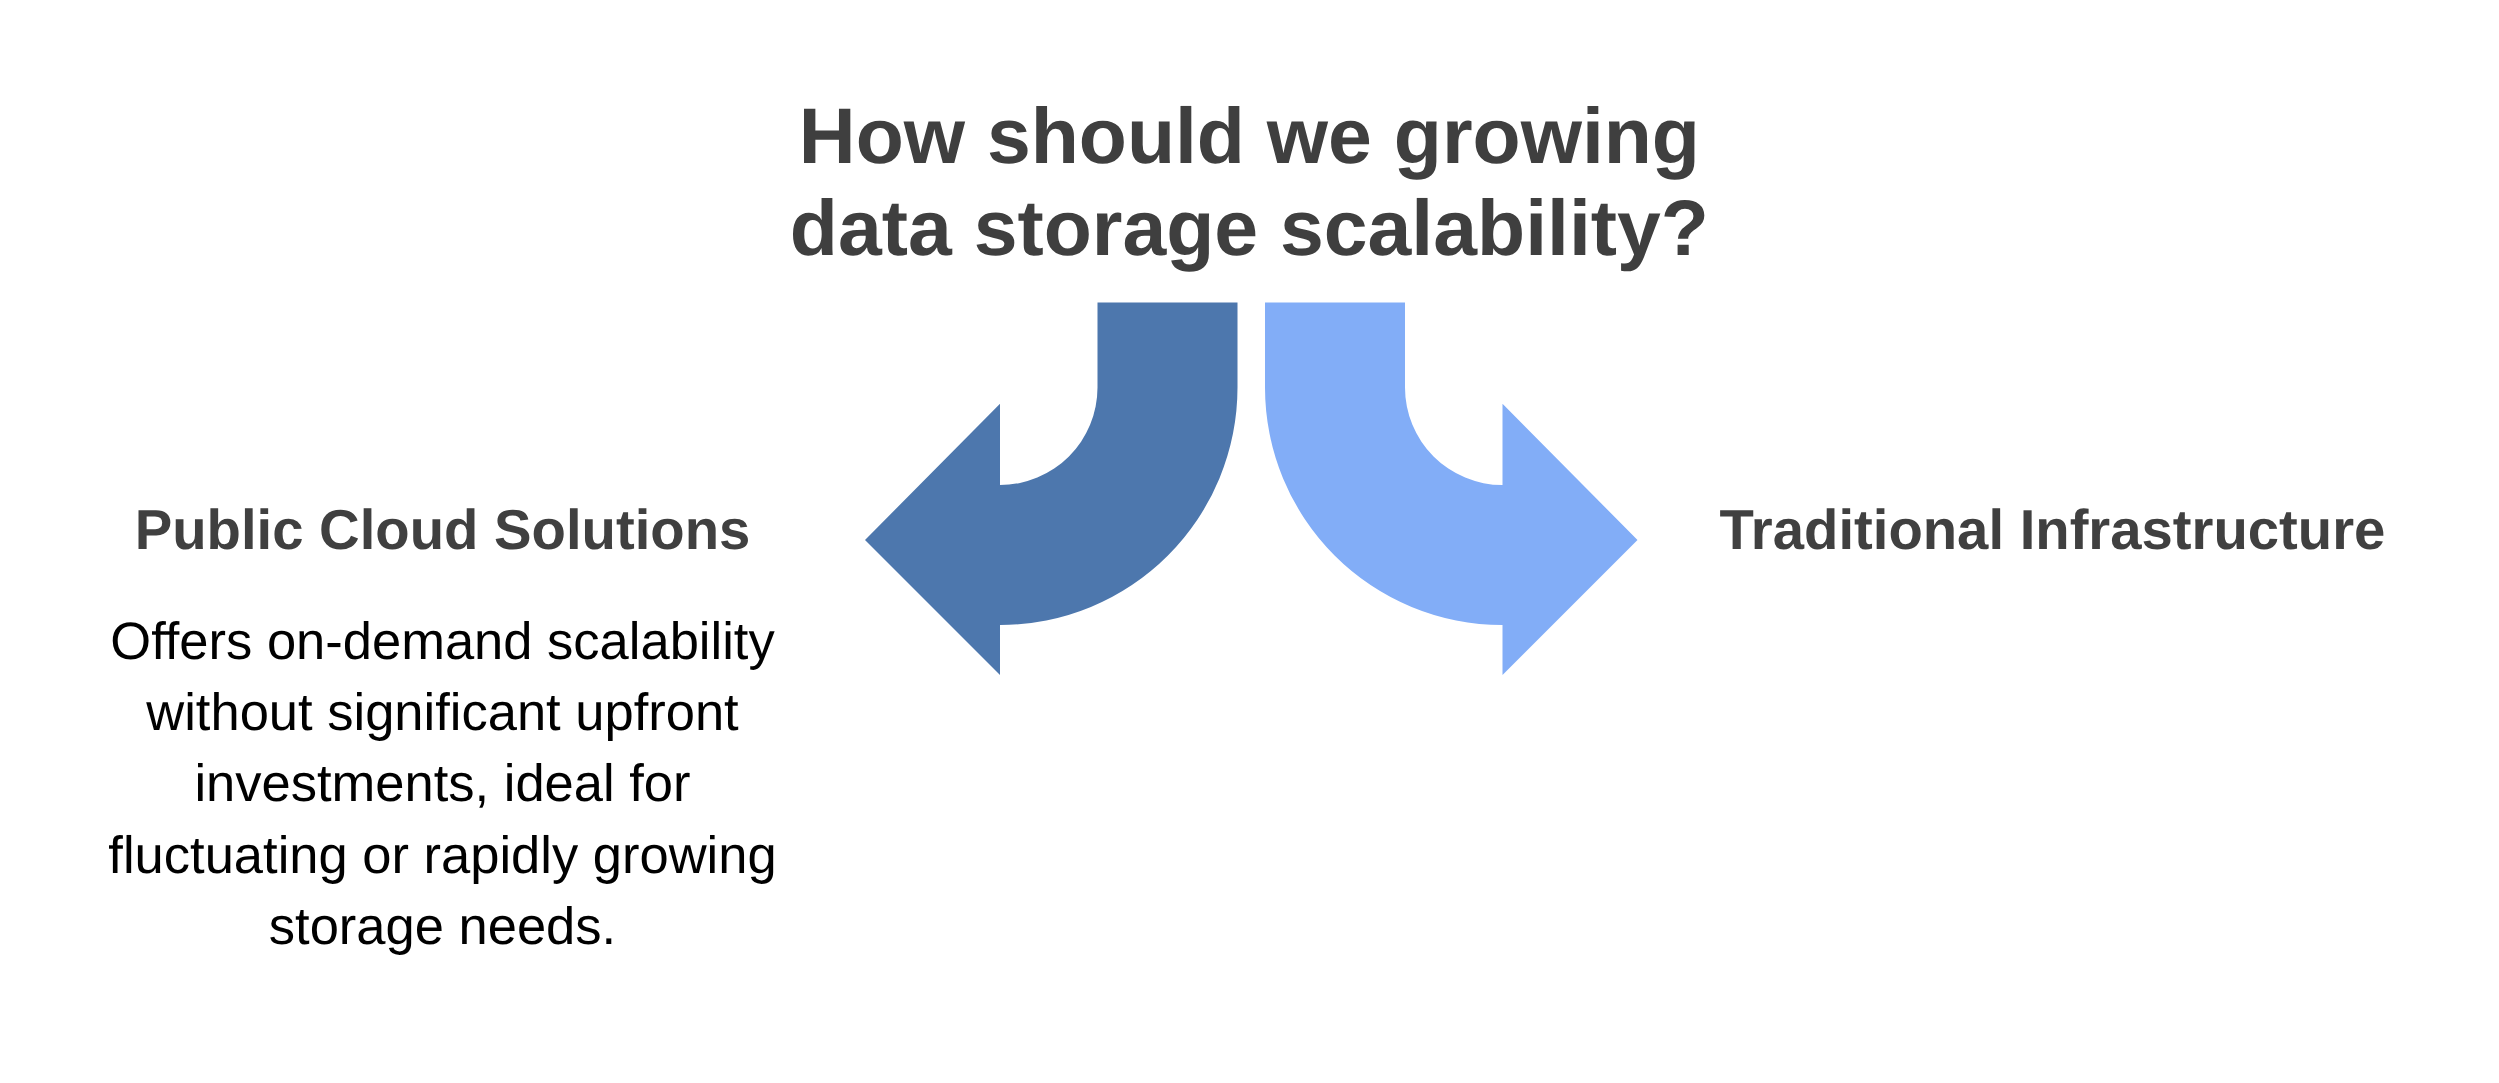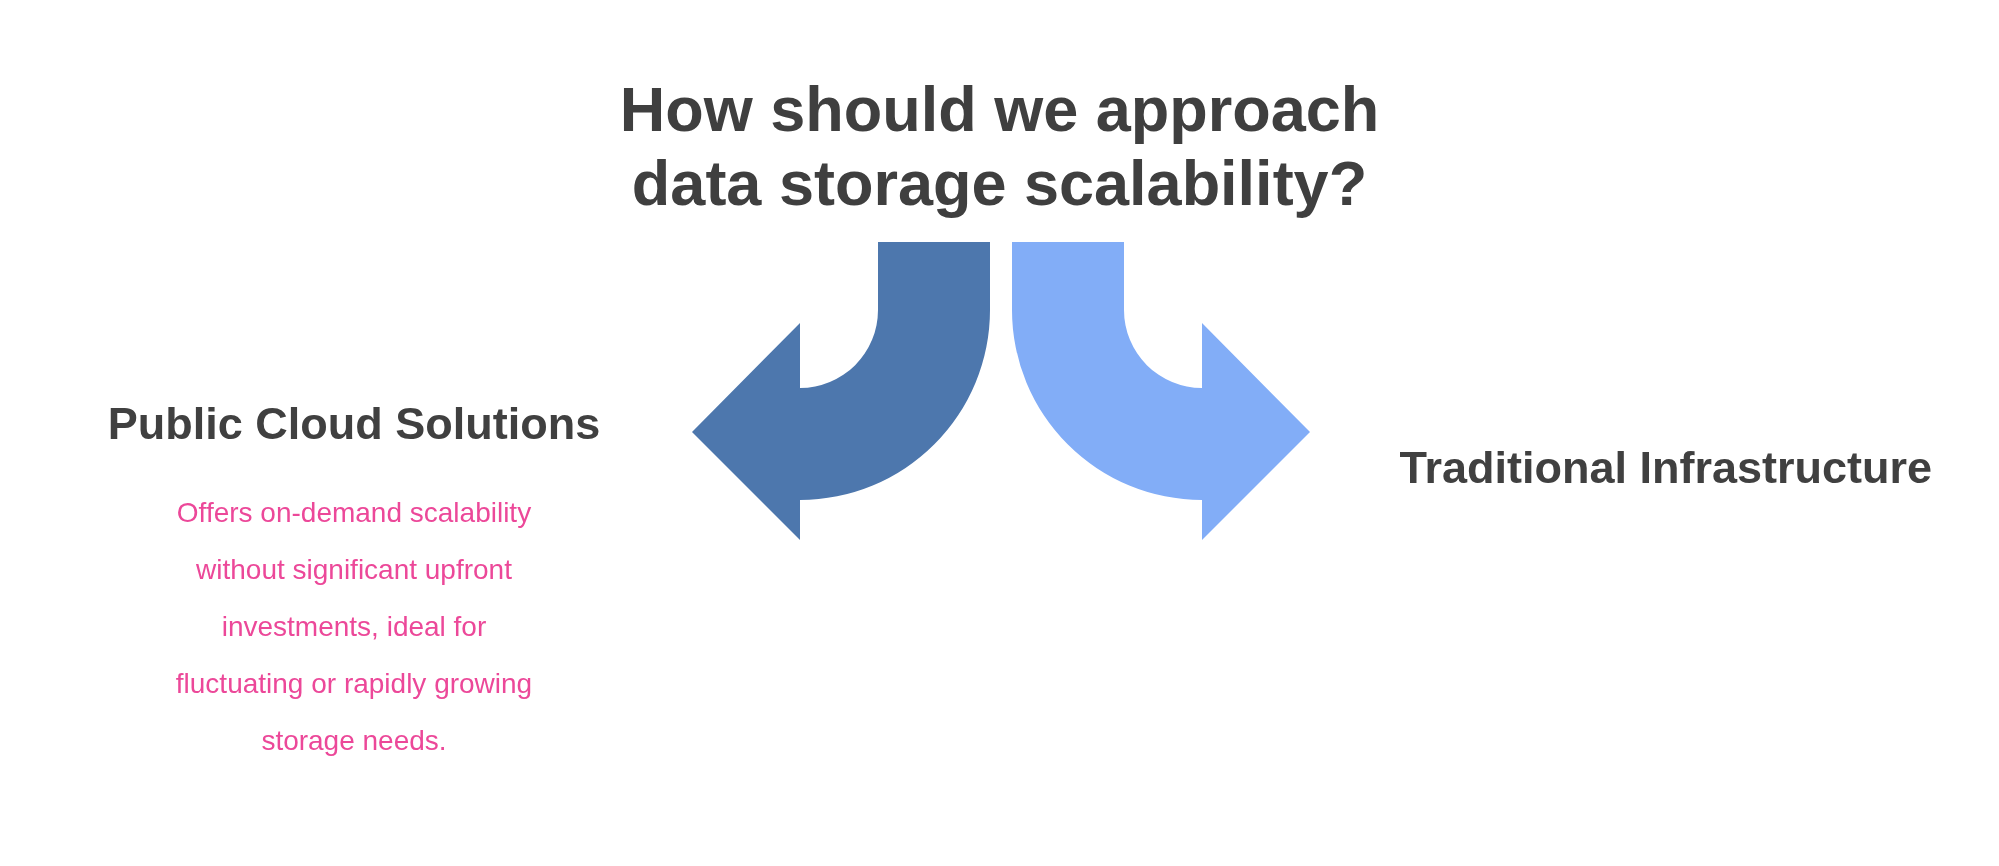--- a/index.html
+++ b/index.html
@@ -37,45 +37,44 @@
     top: 399px;
   }
   .branch-left {
     left: 58px;
     width: 592px;
     text-align: center;
   }
   .branch-right {
     left: 1352px;
     width: 580px;
-    text-align: right;
-    margin-top: 44px;
+    text-align: center;
   }
   .branch-heading {
     font-size: 45px;
     line-height: 50px;
     font-weight: bold;
     color: #404040;
     margin: 0 0 35px 0;
   }
   .branch-desc {
-    font-size: 28px;
+    font-size: 42px;
     line-height: 57px;
     font-weight: normal;
-    color: #ec4899;
+    color: #000000;
     margin: 0;
     white-space: pre-line;
   }
 </style>
 </head>
 <body>
 
 <div id="canvas">
 
-  <div class="title">How should we approach
+  <div class="title">How should we growing
 data storage scalability?</div>
 
   <svg class="arrows-svg" width="1999" height="866" viewBox="0 0 1999 866" aria-hidden="true">
     <path d="M 878 242 L 990 242 L 990 310 A 190 190 0 0 1 800 500 L 800 540 L 692 432 L 800 323 L 800 388 A 78 78 0 0 0 878 310 Z" fill="#4d77ad"></path>
     <path d="M 1124 242 L 1012 242 L 1012 310 A 190 190 0 0 0 1202 500 L 1202 540 L 1310 432 L 1202 323 L 1202 388 A 78 78 0 0 1 1124 310 Z" fill="#82adf7"></path>
   </svg>
 
   <div class="branch branch-left">
     <h2 class="branch-heading">Public Cloud Solutions</h2>
     <p class="branch-desc">Offers on-demand scalability

